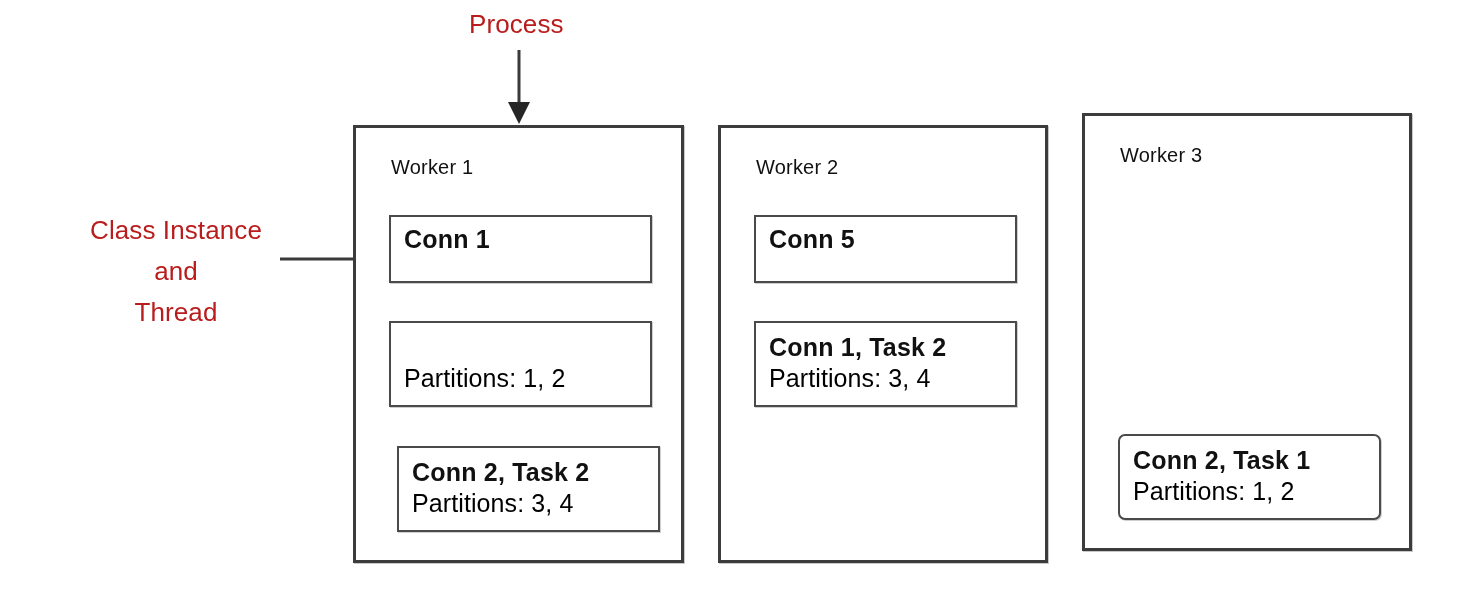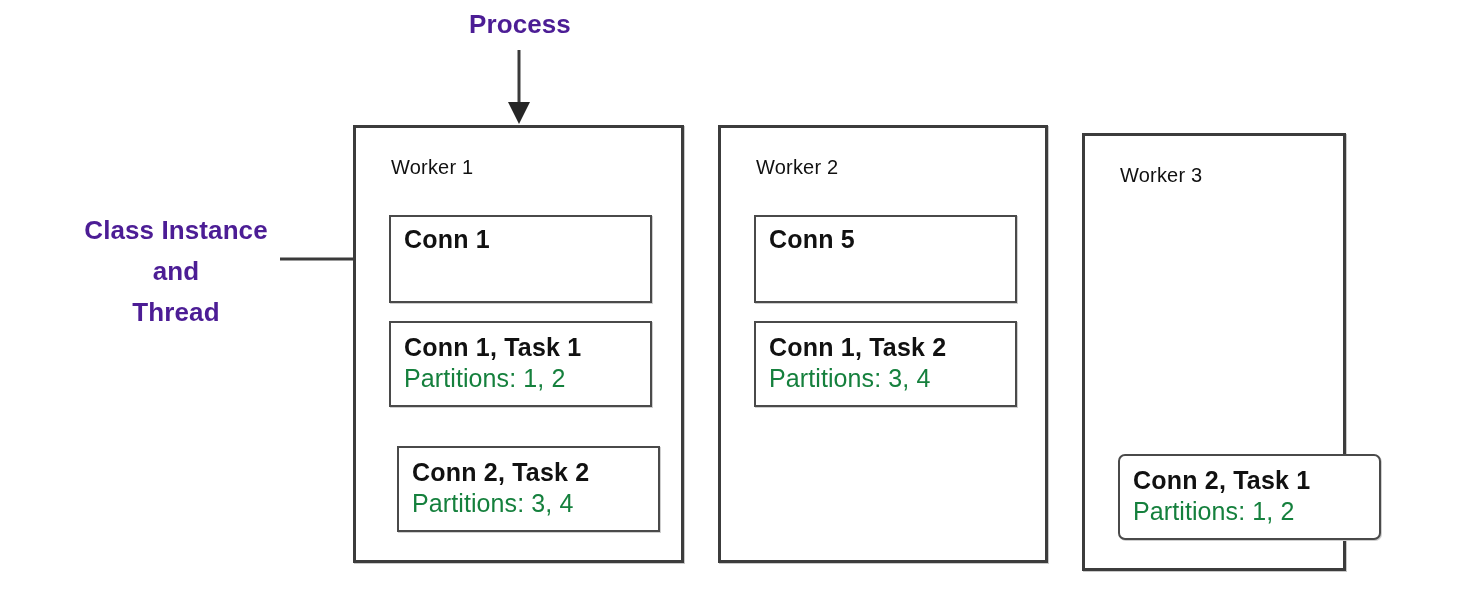--- a/index.html
+++ b/index.html
@@ -17,22 +17,22 @@
     width: 1484px;
     height: 592px;
     background: #ffffff;
     overflow: hidden;
   }
 
   
   .annotation {
     position: absolute;
     font-size: 26px;
-    font-weight: 700;
-    color: #4c1d95;
+    font-weight: 400;
+    color: #b91c1c;
     line-height: 32px;
     white-space: pre;
     letter-spacing: 0.1px;
   }
   #process-label {
     left: 469px;
     top: 8px;
     text-align: center;
   }
   #class-instance-label {
@@ -54,21 +54,21 @@
   
   .worker-box {
     position: absolute;
     box-sizing: border-box;
     background: #ffffff;
     border: 3px solid #3c3c3c;
     box-shadow: 1px 1px 0 0 #c9c9c9;
   }
   #worker-0 { left: 353px; top: 125px; width: 331px; height: 438px; }
   #worker-1 { left: 718px; top: 125px; width: 330px; height: 438px; }
-  #worker-2 { left: 1082px; top: 133px; width: 264px; height: 438px; text-align: right; }
+  #worker-2 { left: 1082px; top: 113px; width: 330px; height: 438px; text-align: right; }
 
   .worker-title {
     position: absolute;
     left: 35px;
     top: 28px;
     font-size: 20px;
     font-weight: 400;
     color: #111111;
     letter-spacing: 0.2px;
     white-space: nowrap;
@@ -78,21 +78,21 @@
   .unit-box {
     position: absolute;
     box-sizing: border-box;
     background: #ffffff;
     border: 2px solid #4a4a4a;
     box-shadow: 1px 1px 0 0 #cfcfcf;
     left: 33px;
     width: 263px;
   }
   .unit-conn {
-    height: 88px;
+    height: 68px;
     top: 87px;
   }
   .unit-task-a { top: 193px; height: 86px; }
   .unit-task-b { top: 318px; height: 86px; margin-left: 8px; }
   .unit-task-slot1 { top: 193px; height: 86px; }
   .unit-task-slot2 { top: 318px; height: 86px; border-radius: 7px; }
 
   .unit-title {
     position: absolute;
     left: 13px;
@@ -102,21 +102,21 @@
     color: #111111;
     letter-spacing: 0.2px;
     white-space: nowrap;
   }
   .unit-sub {
     position: absolute;
     left: 13px;
     top: 41px;
     font-size: 25px;
     font-weight: 400;
-    color: #15803d;
+    color: #000000;
     letter-spacing: 0.1px;
     white-space: nowrap;
   }
   .unit-conn .unit-title { top: 8px; }
 </style>
 </head>
 <body>
 
 <div id="canvas">
 
@@ -137,21 +137,20 @@
   </svg>
 
   <div class="worker-box" id="worker-0">
     <div class="worker-title">Worker 1</div>
 
     <div class="unit-box unit-conn">
       <div class="unit-title">Conn 1</div>
     </div>
 
     <div class="unit-box unit-task-a">
-      <div class="unit-title">Conn 1, Task 1</div>
       <div class="unit-sub">Partitions: 1, 2</div>
     </div>
 
     <div class="unit-box unit-task-b">
       <div class="unit-title">Conn 2, Task 2</div>
       <div class="unit-sub">Partitions: 3, 4</div>
     </div>
   </div>
 
   <div class="worker-box" id="worker-1">

